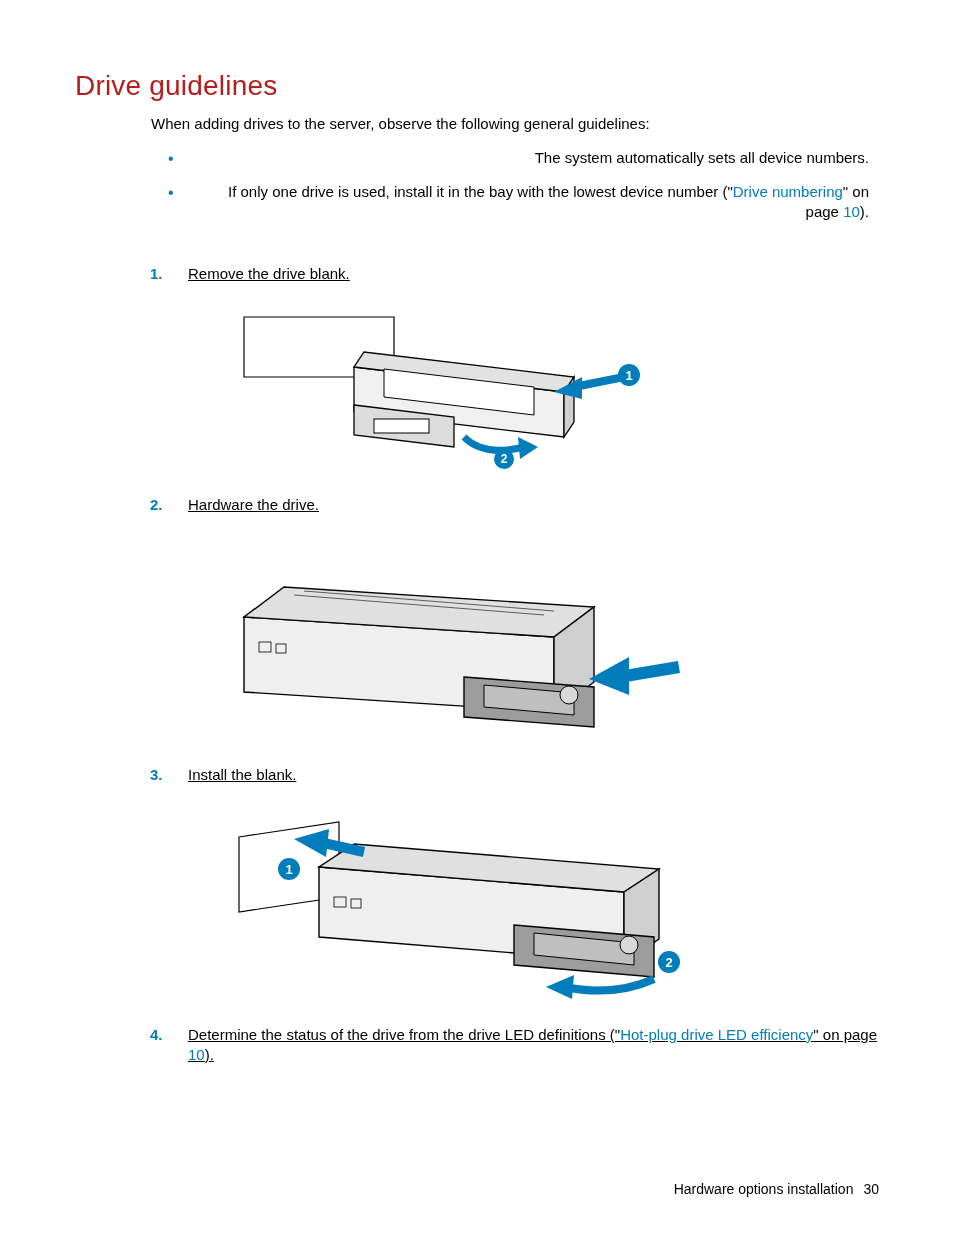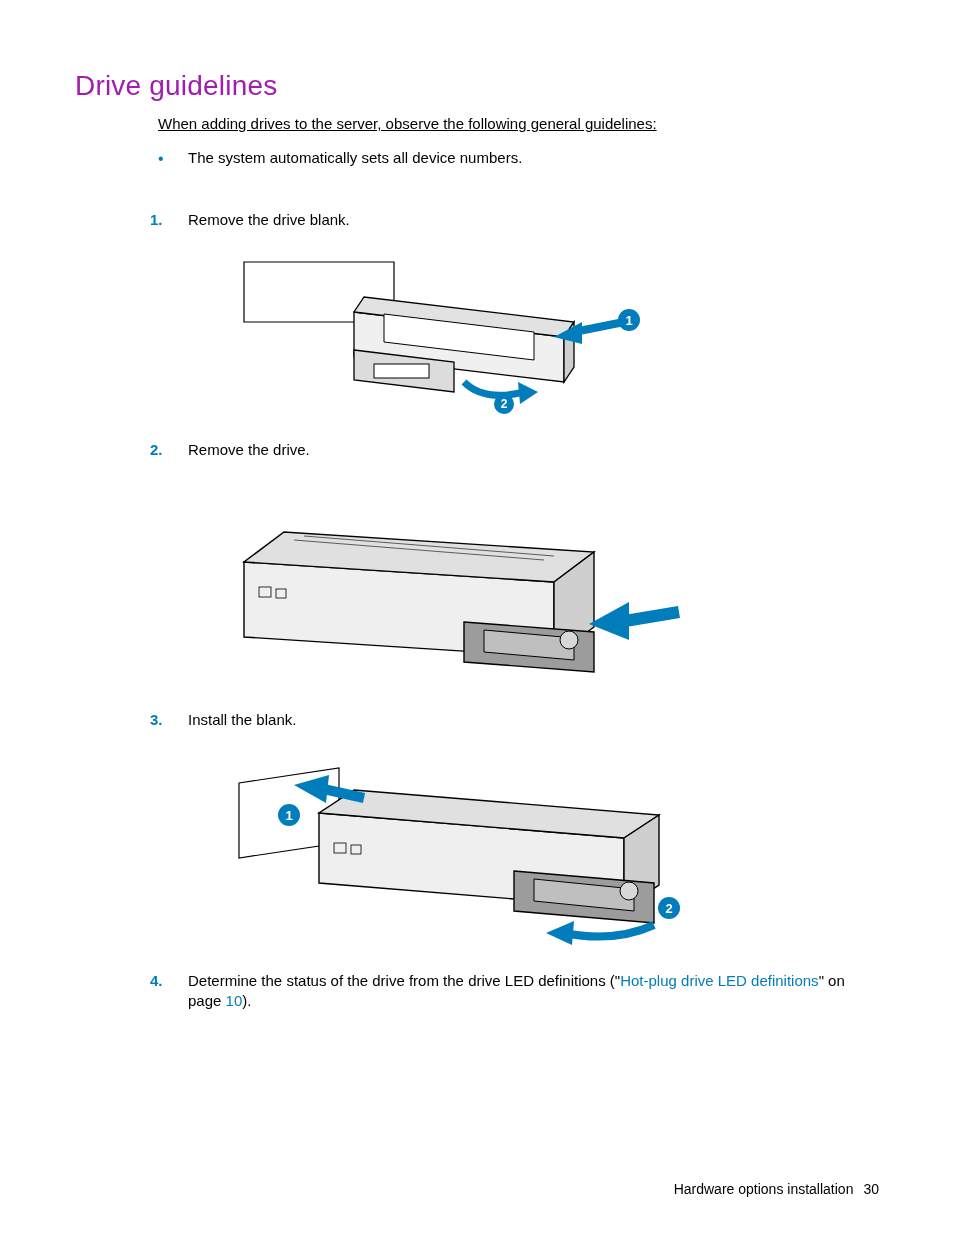--- a/index.html
+++ b/index.html
@@ -12,58 +12,59 @@
     width: 954px;
   }
   .page {
     width: 954px;
     min-height: 1235px;
     box-sizing: border-box;
     padding: 70px 75px 40px 75px;
     position: relative;
   }
   h2.section {
-    color: #a21caf;
+    color: #b91c1c;
     font-weight: 400;
     font-size: 28px;
     margin: 0 0 12px 0;
     letter-spacing: 0.2px;
   }
   .body-indent {
     margin-left: 75px;
   }
   p.intro {
-    margin: 6px 0 10px 8px;
+    margin: 6px 0 10px 1px;
     line-height: 1.3;
-    text-decoration: underline;
   }
   ul.bullets {
     list-style: none;
-    margin: 0;
+    margin: 10px;
     padding: 0;
+    text-align: right;
   }
   ul.bullets > li {
     position: relative;
     padding-left: 38px;
     margin: 14px 0;
     line-height: 1.35;
   }
   ul.bullets > li::before {
     content: "•";
     color: #007dba;
     position: absolute;
     left: 8px;
     top: 0;
     font-size: 16px;
   }
   ol.steps {
     list-style: none;
     margin: 0;
     padding: 0;
     counter-reset: step;
+    text-decoration: underline;
   }
   ol.steps > li {
     position: relative;
     padding-left: 38px;
     margin: 10px 0 16px 0;
     line-height: 1.35;
     counter-increment: step;
   }
   ol.steps > li::before {
     content: counter(step) ".";
@@ -99,20 +100,23 @@
 
 <div class="page">
 
   <h2 class="section">Drive guidelines</h2>
   <div class="body-indent">
     <p class="intro">When adding drives to the server, observe the following general guidelines:</p>
     <ul class="bullets">
       <li>
         <span>The system automatically sets all device numbers.</span>
       </li>
+      <li>
+        <span>If only one drive is used, install it in the bay with the lowest device number ("</span><a class="xref" href="#">Drive numbering</a><span>" on page </span><a class="xref" href="#">10</a><span>).</span>
+      </li>
     </ul>
   </div>
 
   <div class="h2-spacer"></div>
 
   <div class="body-indent">
     <ol class="steps">
 
       <li>
         <span>Remove the drive blank.</span>
@@ -141,21 +145,21 @@
               <path d="M240 140 Q260 160 300 150" stroke="#007dba" stroke-width="7" fill="none"></path>
               <polygon points="294,140 314,150 296,162" fill="#007dba"></polygon>
             </g>
             <circle cx="280" cy="162" r="10" fill="#007dba"></circle>
             <text x="280" y="166" text-anchor="middle" font-size="12" font-weight="700" fill="#fff" font-family="Arial">2</text>
           </svg>
         </div>
       </li>
 
       <li>
-        <span>Remove the drive.</span>
+        <span>Hardware the drive.</span>
         <div class="figure">
           <svg width="480" height="220" viewBox="0 0 480 220">
 
             <polygon points="20,90 330,110 330,185 20,165" fill="#efefef" stroke="#000" stroke-width="1.4"></polygon>
             <polygon points="20,90 330,110 370,80 60,60" fill="#e0e0e0" stroke="#000" stroke-width="1.4"></polygon>
             <polygon points="330,110 370,80 370,155 330,185" fill="#cfcfcf" stroke="#000" stroke-width="1.4"></polygon>
 
             <line x1="70" y1="68" x2="320" y2="88" stroke="#000" stroke-width="0.6"></line>
             <line x1="80" y1="64" x2="330" y2="84" stroke="#000" stroke-width="0.6"></line>
 
@@ -203,21 +207,21 @@
             <circle cx="445" cy="165" r="11" fill="#007dba"></circle>
             <text x="445" y="170" text-anchor="middle" font-size="13" font-weight="700" fill="#fff" font-family="Arial">2</text>
 
             <rect x="110" y="100" width="12" height="10" fill="none" stroke="#000" stroke-width="0.8"></rect>
             <rect x="127" y="102" width="10" height="9" fill="none" stroke="#000" stroke-width="0.8"></rect>
           </svg>
         </div>
       </li>
 
       <li>
-        <span>Determine the status of the drive from the drive LED definitions ("</span><a class="xref" href="#">Hot-plug drive LED definitions</a><span>" on page </span><a class="xref" href="#">10</a><span>).</span>
+        <span>Determine the status of the drive from the drive LED definitions ("</span><a class="xref" href="#">Hot-plug drive LED efficiency</a><span>" on page </span><a class="xref" href="#">10</a><span>).</span>
       </li>
 
     </ol>
   </div>
 
   <div class="footer">
     <span>Hardware options installation</span><span class="sep"></span><span>30</span>
   </div>
 
 </div>

